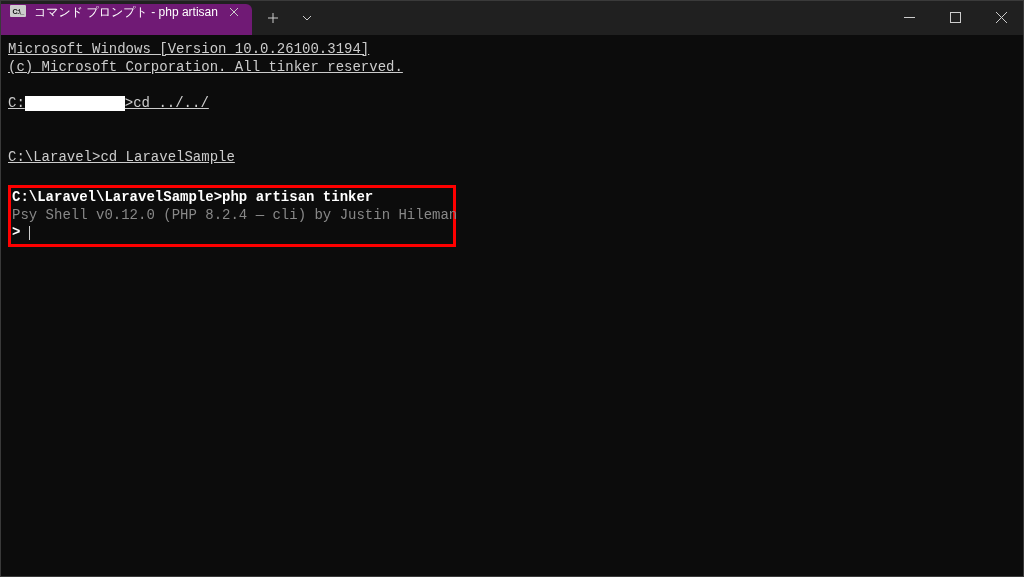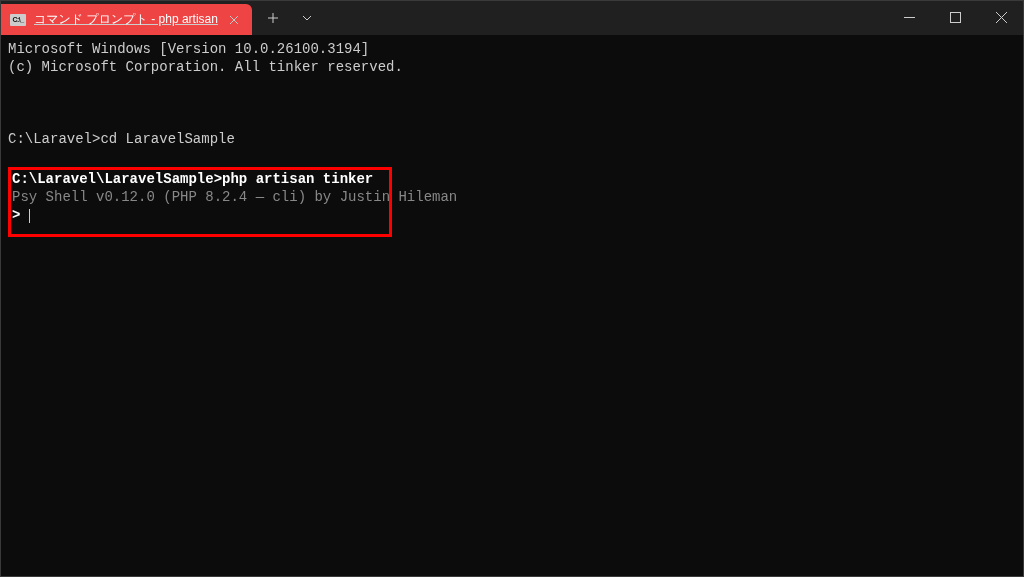--- a/index.html
+++ b/index.html
@@ -32,28 +32,26 @@
       display: flex;
       align-items: stretch;
       justify-content: space-between;
     }
     .titlebar-left {
       display: flex;
       align-items: stretch;
     }
     .tab {
       display: flex;
-      align-items: center;
-      background: #ef4444;
+      background: #701a75;
       padding: 0 10px 0 10px;
       gap: 8px;
       min-width: 200px;
       border-top-right-radius: 6px;
       margin-top: 4px;
-      text-decoration: underline;
     }
     .tab-icon {
       width: 16px;
       height: 14px;
       display: flex;
       align-items: center;
       justify-content: center;
     }
     .cmd-icon {
       width: 16px;
@@ -115,34 +113,35 @@
       cursor: pointer;
       color: #cccccc;
     }
     .terminal {
       padding: 6px 8px;
       line-height: 1.28;
       color: #cccccc;
     }
     .line {
       white-space: pre;
+      text-decoration: underline;
     }
     .redacted {
       display: inline-block;
       background: #ffffff;
       width: 100px;
       height: 15px;
       vertical-align: text-bottom;
     }
     .highlight-box {
       border: 3px solid #ff0000;
-      padding: 1px 1px 10px 1px;
+      padding: 1px 1px 2px 1px;
       margin-top: 0px;
       display: inline-block;
-      width: 384px;
+      width: 448px;
     }
     .hl-line {
       white-space: pre;
     }
     .hl-bold {
       color: #ffffff;
       font-weight: bold;
     }
     .hl-dim {
       color: #888888;
@@ -207,20 +206,21 @@
           <path d="M0 0 L11 11 M11 0 L0 11" stroke="#cccccc" stroke-width="1"></path>
         </svg>
     </div>
   </div>
 </div>
 
 <div class="terminal">
   <div class="line">Microsoft Windows [Version 10.0.26100.3194]</div>
   <div class="line">(c) Microsoft Corporation. All tinker reserved.</div>
   <div class="spacer"></div>
+  <div class="line"><span>C:</span><span class="redacted"></span><span>&gt;cd ../../</span></div>
   <div class="spacer"></div>
   <div class="spacer"></div>
   <div class="line">C:\Laravel&gt;cd LaravelSample</div>
   <div class="spacer"></div>
   <div class="highlight-box">
     <div class="hl-line hl-bold">C:\Laravel\LaravelSample&gt;php artisan tinker</div>
     <div class="hl-line hl-dim">Psy Shell v0.12.0 (PHP 8.2.4 — cli) by Justin Hileman</div>
     <div class="hl-line hl-bold"><span>&gt; </span><span class="cursor"></span></div>
   </div>
 </div>

